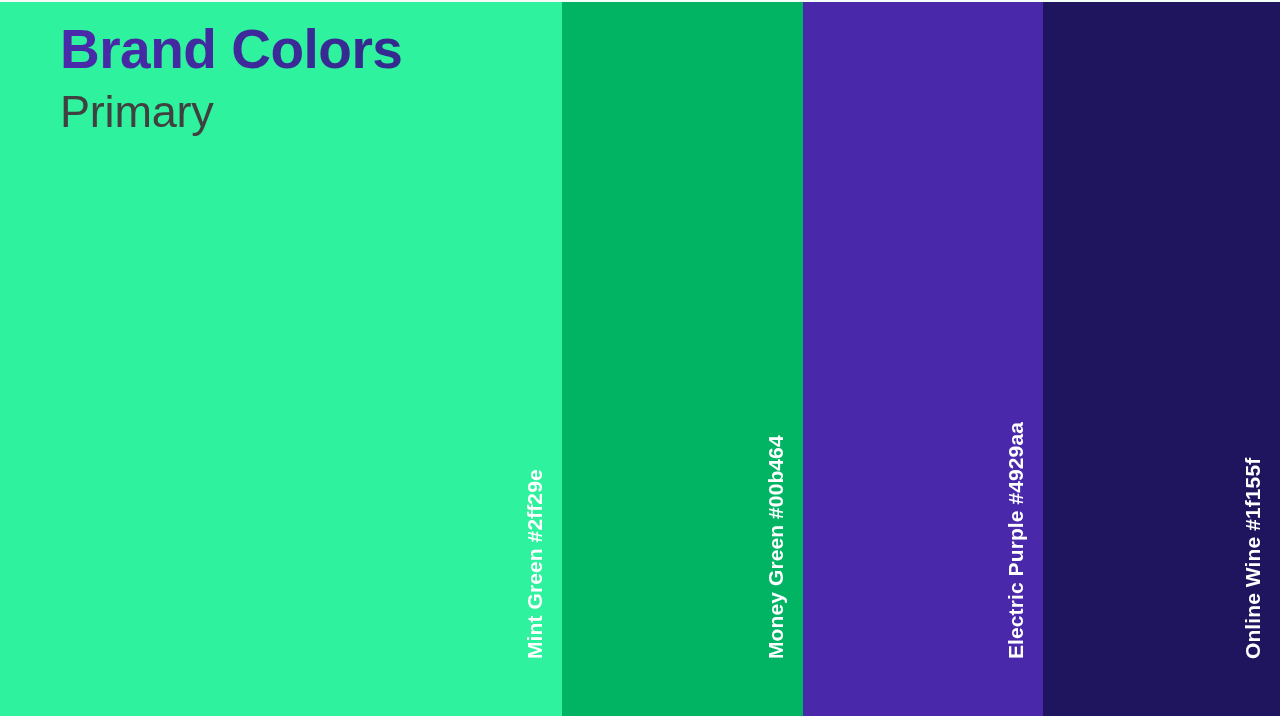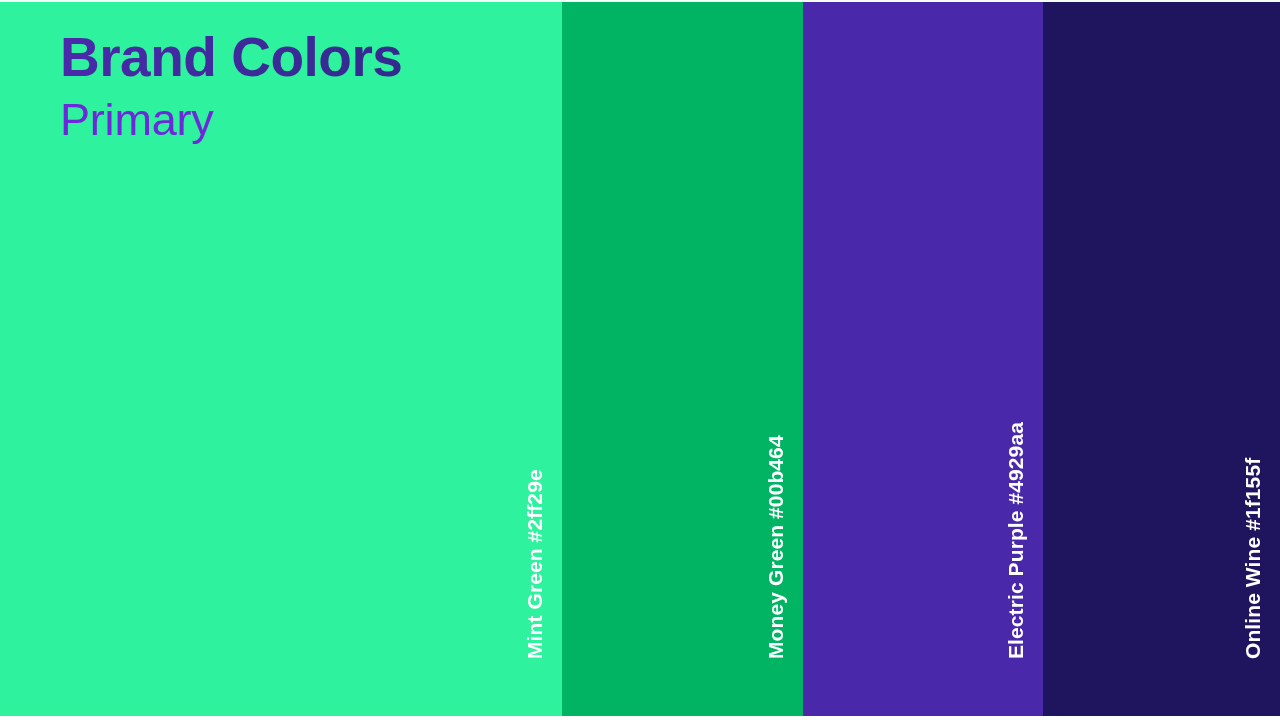--- a/index.html
+++ b/index.html
@@ -61,21 +61,21 @@
     font-size: 21px;
     font-weight: 700;
     line-height: 1;
     letter-spacing: 0.1px;
   }
 
   
   .heading {
     position: absolute;
     left: 60px;
-    top: 30px;
+    top: 22px;
     z-index: 5;
   }
 
   .title {
     margin: 0;
     font-size: 55px;
     font-weight: 700;
     line-height: 1.0;
     letter-spacing: -0.5px;
     background-image: linear-gradient(100deg, #4b2aab 0%, #3d2a9c 45%, #332a8d 100%);
@@ -138,18 +138,18 @@
     <div class="band b3" style="background-color: rgb(31, 21, 95); width: 237px;">
       <div class="band-label-wrap">
         <span class="vtext" style="color: rgb(255, 255, 255);">Online Wine #1f155f</span>
       </div>
     </div>
 
   </div>
 
   <div class="heading">
     <h1 class="title" style="background-image: linear-gradient(100deg, rgb(75, 42, 171) 0%, rgb(51, 42, 141) 100%);">Brand Colors</h1>
-    <h2 class="subtitle" style="color: #6d28d9;">Primary</h2>
+    <h2 class="subtitle" style="color: #404040;">Primary</h2>
   </div>
 
   <div class="edge bottom"></div>
 
 </div>
 
 </body></html>

